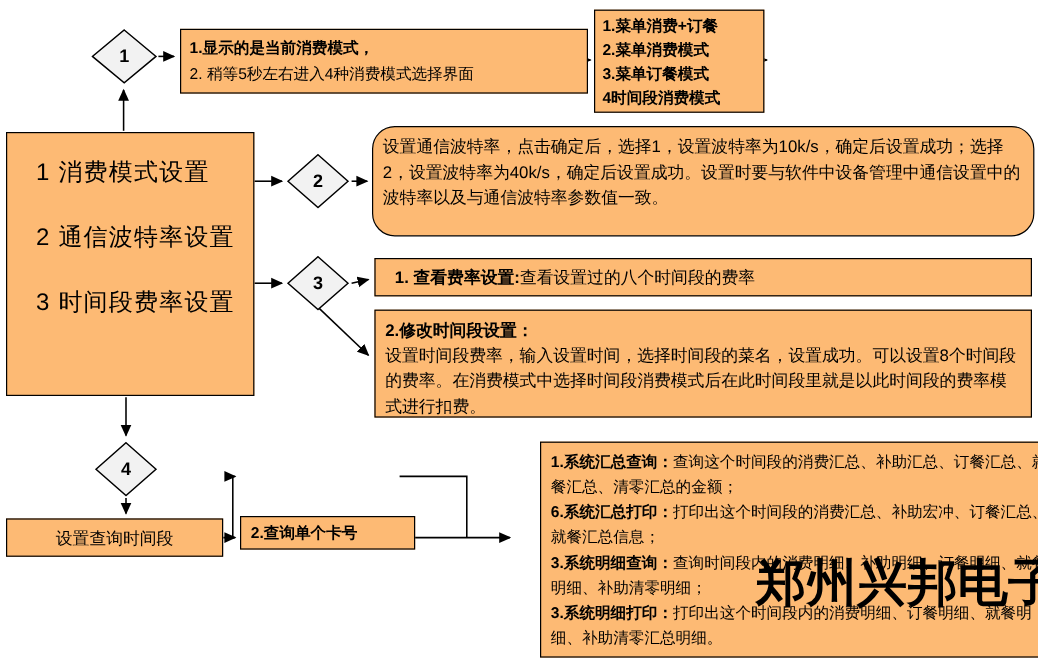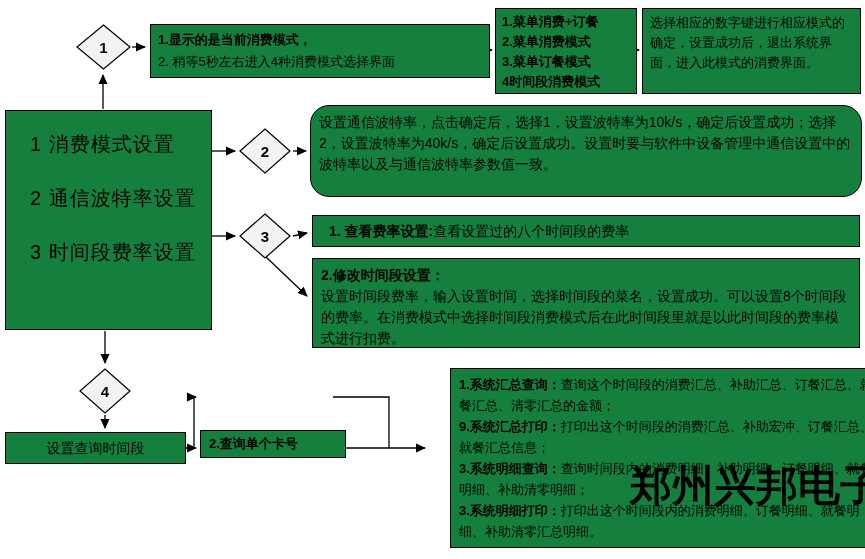--- a/index.html
+++ b/index.html
@@ -2,21 +2,21 @@
 <html><head>
 <meta charset="utf-8">
 <style>
   html,body{margin:0;padding:0;background:#ffffff;}
   .canvas{
     position:relative;width:865px;height:559px;background:#ffffff;
     font-family:"Liberation Sans",sans-serif;color:#000;overflow:hidden;
   }
   .connectors{position:absolute;left:0;top:0;pointer-events:none;z-index:1;}
   .box{
-    position:absolute;background:#15803d;border:1px solid #000;box-sizing:border-box;
+    position:absolute;background:#fdba74;border:1px solid #000;box-sizing:border-box;
     font-size:13px;line-height:20px;padding:4px 7px;word-break:break-all;z-index:2;
   }
   .diamond{position:absolute;z-index:2;}
   .diamond svg{display:block;width:100%;height:100%;}
   .diamond .dnum{
     position:absolute;left:0;top:0;right:0;bottom:0;display:flex;align-items:center;
     justify-content:center;font-weight:bold;font-size:15px;
   }
   .menu-box{padding:6px 0 0 0;}
   .menu-item{height:54px;display:flex;align-items:center;padding-left:24px;font-size:20px;letter-spacing:1px;}
@@ -97,21 +97,20 @@
     <div>2. 稍等5秒左右进入4种消费模式选择界面</div>
   </div>
 
   <div class="box opts" style="left:495px;top:8px;width:142px;height:86px;padding:3px 6px;">
     <div>1.菜单消费+订餐</div>
     <div>2.菜单消费模式</div>
     <div>3.菜单订餐模式</div>
     <div>4时间段消费模式</div>
   </div>
 
-  <div class="box" style="left:642px;top:8px;width:219px;height:86px;">选择相应的数字键进行相应模式的确定，设置成功后，退出系统界面，进入此模式的消费界面。</div>
 
   <div class="box body-text" style="left:310px;top:105px;width:552px;height:92px;border-radius:19px;">设置通信波特率，点击确定后，选择1，设置波特率为10k/s，确定后设置成功；选择2，设置波特率为40k/s，确定后设置成功。设置时要与软件中设备管理中通信设置中的波特率以及与通信波特率参数值一致。</div>
 
   <div class="box body-text" style="left:312px;top:215px;width:548px;height:32px;padding:5px 16px;">
     <span class="bold">1. 查看费率设置:</span><span>查看设置过的八个时间段的费率</span>
   </div>
 
   <div class="box body-text" style="left:312px;top:258px;width:548px;height:90px;">
     <div class="bold">2.修改时间段设置：</div>
     <span>设置时间段费率，输入设置时间，选择时间段的菜名，设置成功。可以设置8个时间段的费率。在消费模式中选择时间段消费模式后在此时间段里就是以此时间段的费率模式进行扣费。</span>
@@ -120,21 +119,21 @@
   <div class="box" style="left:5px;top:432px;width:181px;height:32px;font-size:14px;line-height:22px;text-align:center;">设置查询时间段</div>
 
 
   <div class="box bold" style="left:200px;top:430px;width:146px;height:28px;padding:3px 8px;">2.查询单个卡号</div>
 
   <div class="box big-right" style="left:450px;top:368px;width:432px;height:180px;">
     <p class="entry">
       <b>1.系统汇总查询：</b><span>查询这个时间段的消费汇总、补助汇总、订餐汇总、就餐汇总、清零汇总的金额；</span>
     </p>
     <p class="entry">
-      <b>9.系统汇总打印：</b><span>打印出这个时间段的消费汇总、补助宏冲、订餐汇总、就餐汇总信息；</span>
+      <b>6.系统汇总打印：</b><span>打印出这个时间段的消费汇总、补助宏冲、订餐汇总、就餐汇总信息；</span>
     </p>
     <p class="entry">
       <b>3.系统明细查询：</b><span>查询时间段内的消费明细、补助明细、订餐明细、就餐明细、补助清零明细；</span>
     </p>
     <p class="entry">
       <b>3.系统明细打印：</b><span>打印出这个时间段内的消费明细、订餐明细、就餐明细、补助清零汇总明细。</span>
     </p>
   </div>
 
   <div class="wm">郑州兴邦电子</div>

